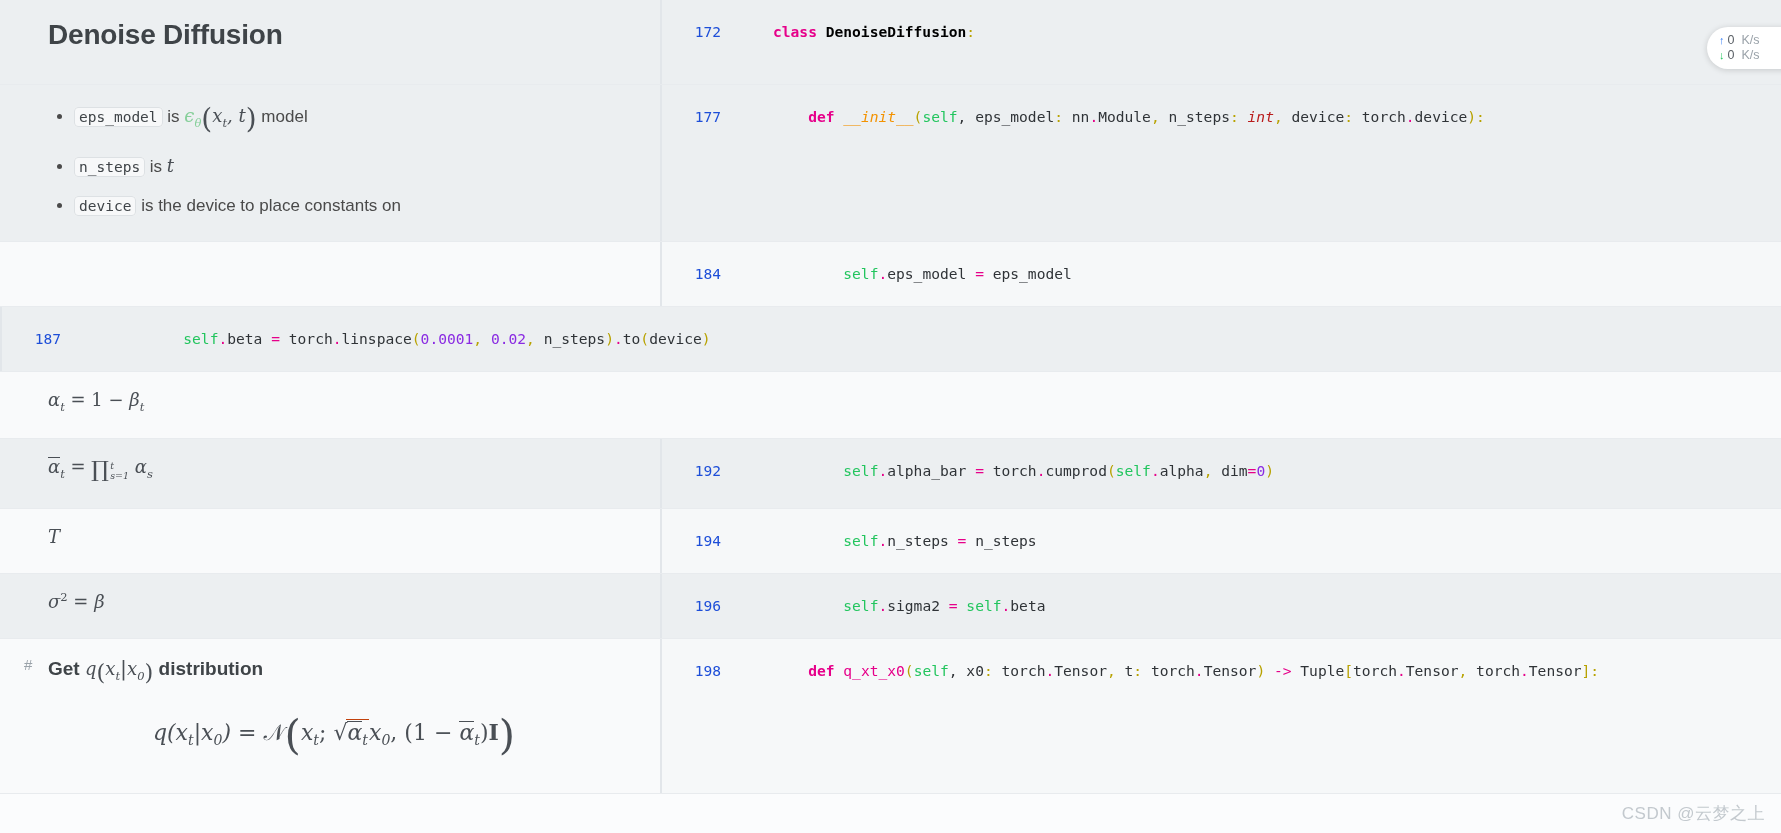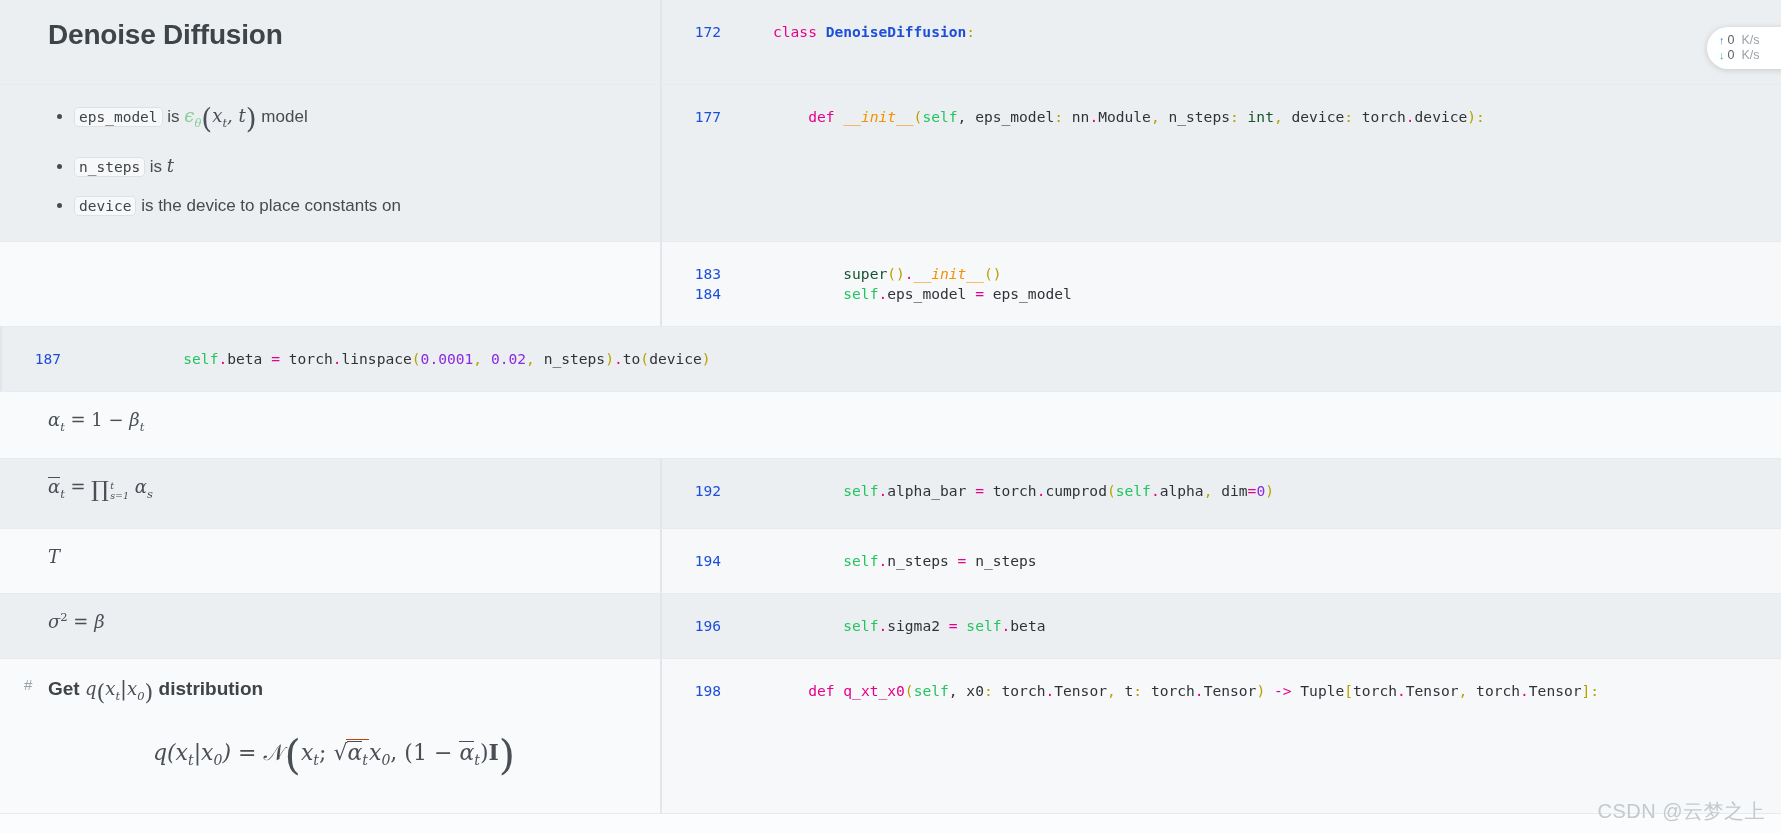--- a/index.html
+++ b/index.html
@@ -184,23 +184,23 @@
     user-select: none;
   }
   .codetext {
     padding-left: 40px;
     white-space: pre;
     color: #2f3337;
   }
   .blankline { height: 20px; }
 
   
-  .k  { color: #e6008a; }            
-  .kc { color: #14532d; }  
-  .cn { color: #1d4ed8; font-weight: bold; }   
+  .k  { color: #e6008a; font-weight: bold; }            
+  .kc { color: #b91c1c; font-style: italic; }  
+  .cn { color: #000000; font-weight: bold; }   
   .fn { color: #e6008a; }            
   .se { color: #22c55e; }            
   .p  { color: #2f3337; }            
   .op { color: #e6008a; }            
   .pu { color: #b8a200; }            
   .nu { color: #8a2be2; }            
   .mg { color: #f39200; font-style: italic; }  
   .at { color: #e6008a; }
 
   
@@ -223,21 +223,21 @@
   .arrow-up { color: #3b82f6; font-size: 11px; margin-right: 3px; }
   .arrow-dn { color: #22c55e; font-size: 11px; margin-right: 3px; }
   .net-val { color: #5a6066; margin-right: 7px; }
   .net-unit { color: #9aa2a9; }
 
   
   .watermark {
     position: absolute;
     right: 16px;
     bottom: 8px;
-    font-size: 20px;
+    font-size: 17px;
     color: #c3c9ce;
     font-family: "Liberation Sans", sans-serif;
     letter-spacing: 0.5px;
     z-index: 40;
     user-select: none;
   }
 </style>
 </head>
 <body>
 
@@ -297,24 +297,20 @@
       <div class="blankline"></div>
       <div class="blankline"></div>
       <div class="blankline"></div>
     </div>
   </div>
 
   <div class="row plain">
     <div class="col-left">&nbsp;</div>
     <div class="col-right">
       <div class="codeline">
-        <span class="lineno">183</span>
-        <span class="codetext">        <span class="kc">super</span><span class="pu">()</span><span class="at">.</span><span class="mg">__init__</span><span class="pu">()</span></span>
-      </div>
-      <div class="codeline">
         <span class="lineno">184</span>
         <span class="codetext">        <span class="se">self</span><span class="at">.</span><span class="p">eps_model </span><span class="op">=</span><span class="p"> eps_model</span></span>
       </div>
     </div>
   </div>
 
   <div class="row shade">
     <div class="col-right">
       <div class="codeline">
         <span class="lineno">187</span>

